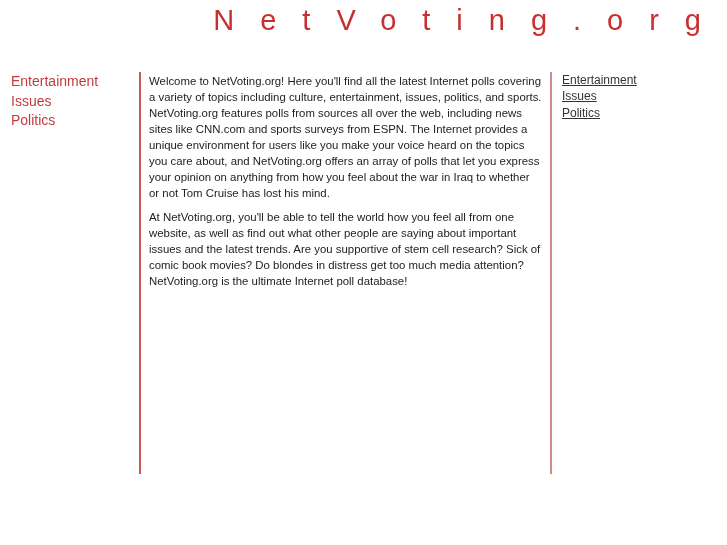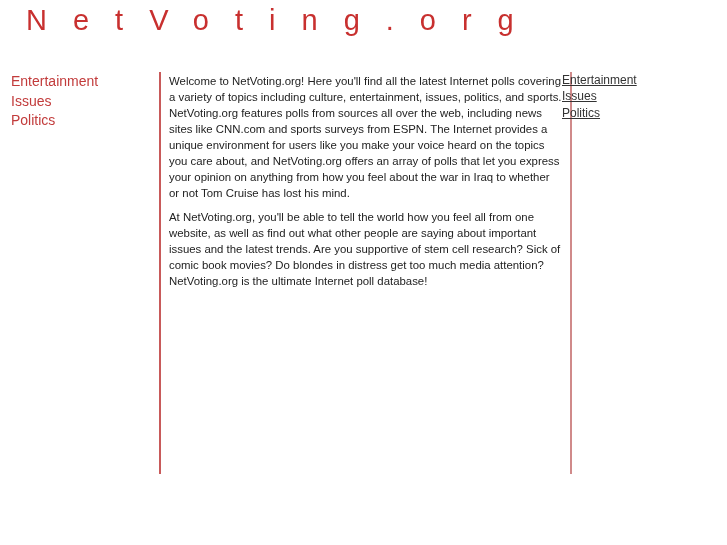--- a/index.html
+++ b/index.html
@@ -1,31 +1,30 @@
 <!DOCTYPE html>
 <html><head>
 <meta charset="utf-8">
 <style>
   html, body { margin:0; padding:0; background:#fff; }
   body { width:727px; height:545px; position:relative; overflow:hidden; font-family:"Liberation Sans", sans-serif; }
   .title {
     position:absolute; left:0; top:0; width:727px; height:40px;
-    text-align:left; color:#c8302f; font-size:29px; letter-spacing:26px;
+    text-align:right; color:#c8302f; font-size:29px; letter-spacing:26px;
     line-height:40px; padding-left:26px; box-sizing:border-box;
     font-family:"Liberation Sans", sans-serif;
   }
   .left-nav { position:absolute; left:11px; top:72px; }
   .left-nav a {
     display:block; color:#c23b3b; font-size:14px; line-height:19.5px; text-decoration:none;
   }
   .main {
     position:absolute; left:139px; top:72px; width:413px; height:402px;
     border-left:2px solid #c85a5a; border-right:2px solid #d08a8a; box-sizing:border-box;
     padding:1px 8px 0 8px;
-    margin-left:20px;
   }
   .main p {
     margin:0 0 8px 0; font-size:11.4px; line-height:16px; color:#222;
   }
   .right-nav { position:absolute; left:562px; top:72px; }
   .right-nav a {
     display:block; color:#333; font-size:12px; line-height:16.3px; text-decoration:underline;
   }
 </style>
 </head>

